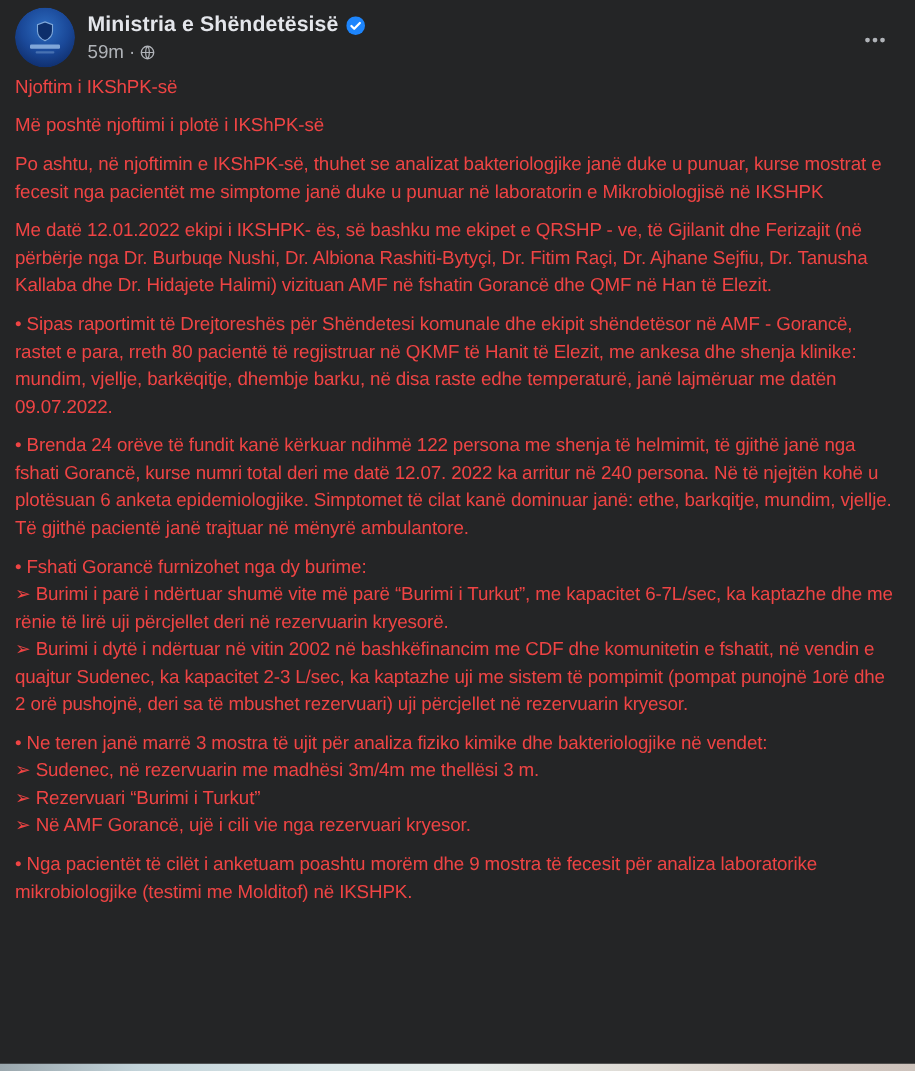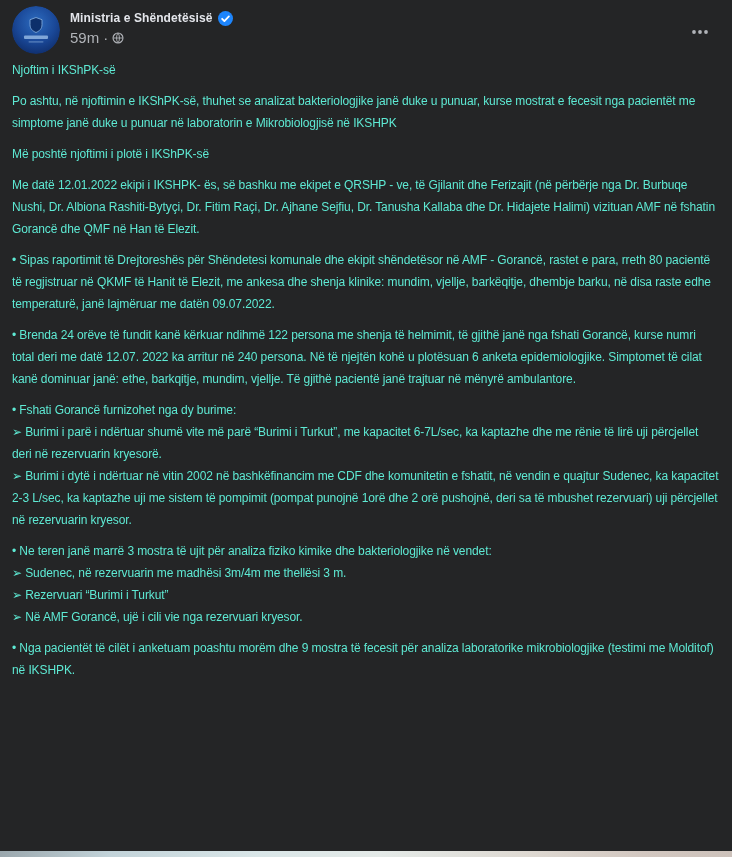--- a/index.html
+++ b/index.html
@@ -32,21 +32,21 @@
     padding-top: 4px;
     flex: 1 1 auto;
     min-width: 0;
   }
   .name-row {
     display: flex;
     align-items: center;
     gap: 6px;
   }
   .page-name {
-    font-size: 12px;
+    font-size: 17px;
     font-weight: 700;
     color: #e4e6eb;
     letter-spacing: 0.1px;
     cursor: pointer;
   }
   .badge { display: inline-flex; margin-top: 1px; }
   .meta-row {
     display: flex;
     align-items: center;
     gap: 4px;
@@ -64,24 +64,24 @@
     height: 32px;
     border-radius: 50%;
     display: flex;
     align-items: center;
     justify-content: center;
     cursor: pointer;
   }
   
   .post-text {
     padding: 5px 12px 0 12px;
-    font-size: 12px;
+    font-size: 15px;
     line-height: 22px;
     letter-spacing: -0.1px;
-    color: #5eead4;
+    color: #ef4444;
   }
   .post-text p {
     margin: 0 0 9px 0;
     white-space: pre-line;
   }
   
   .image-strip {
     position: absolute;
     left: 0;
     right: 0;
@@ -144,22 +144,22 @@
         <circle cx="3" cy="3" r="1.9" fill="#b0b3b8"></circle>
         <circle cx="9" cy="3" r="1.9" fill="#b0b3b8"></circle>
         <circle cx="15" cy="3" r="1.9" fill="#b0b3b8"></circle>
       </svg>
     </div>
 
   </div>
 
   <div class="post-text">
     <p>Njoftim i IKShPK-së</p>
+    <p>Më poshtë njoftimi i plotë i IKShPK-së</p>
     <p>Po ashtu, në njoftimin e IKShPK-së, thuhet se analizat bakteriologjike janë duke u punuar, kurse mostrat e fecesit nga pacientët me simptome janë duke u punuar në laboratorin e Mikrobiologjisë në IKSHPK</p>
-    <p>Më poshtë njoftimi i plotë i IKShPK-së</p>
     <p>Me datë 12.01.2022 ekipi i IKSHPK- ës, së bashku me ekipet e QRSHP - ve, të Gjilanit dhe Ferizajit (në përbërje nga Dr. Burbuqe Nushi, Dr. Albiona Rashiti-Bytyçi, Dr. Fitim Raçi, Dr. Ajhane Sejfiu, Dr. Tanusha Kallaba dhe Dr. Hidajete Halimi) vizituan AMF në fshatin Gorancë dhe QMF në Han të Elezit.</p>
     <p>• Sipas raportimit të Drejtoreshës për Shëndetesi komunale dhe ekipit shëndetësor në AMF - Gorancë, rastet e para, rreth 80 pacientë të regjistruar në QKMF të Hanit të Elezit, me ankesa dhe shenja klinike: mundim, vjellje, barkëqitje, dhembje barku, në disa raste edhe temperaturë, janë lajmëruar me datën 09.07.2022.</p>
     <p>• Brenda 24 orëve të fundit kanë kërkuar ndihmë 122 persona me shenja të helmimit, të gjithë janë nga fshati Gorancë, kurse numri total deri me datë 12.07. 2022 ka arritur në 240 persona. Në të njejtën kohë u plotësuan 6 anketa epidemiologjike. Simptomet të cilat kanë dominuar janë: ethe, barkqitje, mundim, vjellje. Të gjithë pacientë janë trajtuar në mënyrë ambulantore.</p>
     <p>• Fshati Gorancë furnizohet nga dy burime:
 ➢ Burimi i parë i ndërtuar shumë vite më parë “Burimi i Turkut”, me kapacitet 6-7L/sec, ka kaptazhe dhe me rënie të lirë uji përcjellet deri në rezervuarin kryesorë.
 ➢ Burimi i dytë i ndërtuar në vitin 2002 në bashkëfinancim me CDF dhe komunitetin e fshatit, në vendin e quajtur Sudenec, ka kapacitet 2-3 L/sec, ka kaptazhe uji me sistem të pompimit (pompat punojnë 1orë dhe 2 orë pushojnë, deri sa të mbushet rezervuari) uji përcjellet në rezervuarin kryesor.</p>
     <p>• Ne teren janë marrë 3 mostra të ujit për analiza fiziko kimike dhe bakteriologjike në vendet:
 ➢ Sudenec, në rezervuarin me madhësi 3m/4m me thellësi 3 m.
 ➢ Rezervuari “Burimi i Turkut”
 ➢ Në AMF Gorancë, ujë i cili vie nga rezervuari kryesor.</p>

